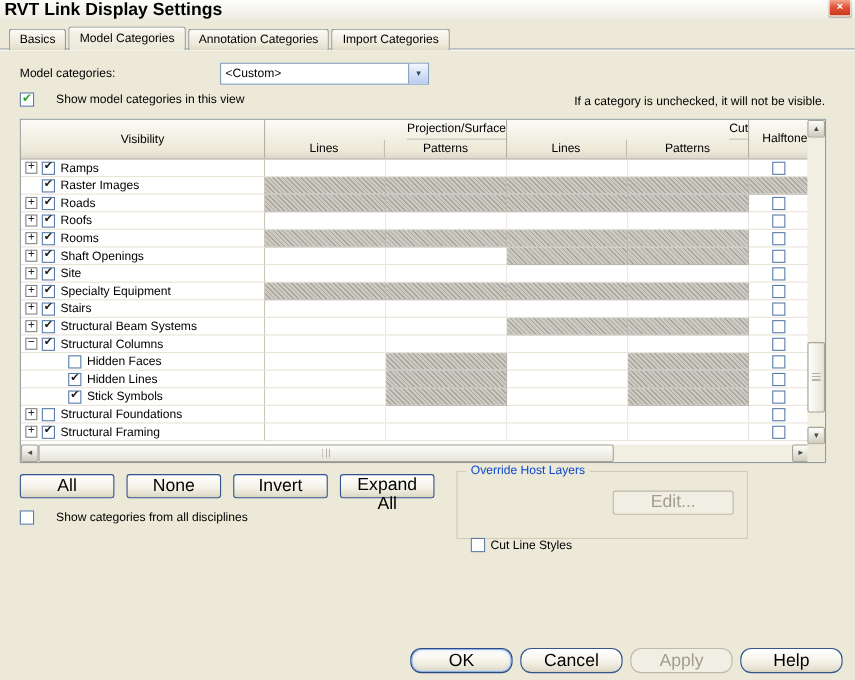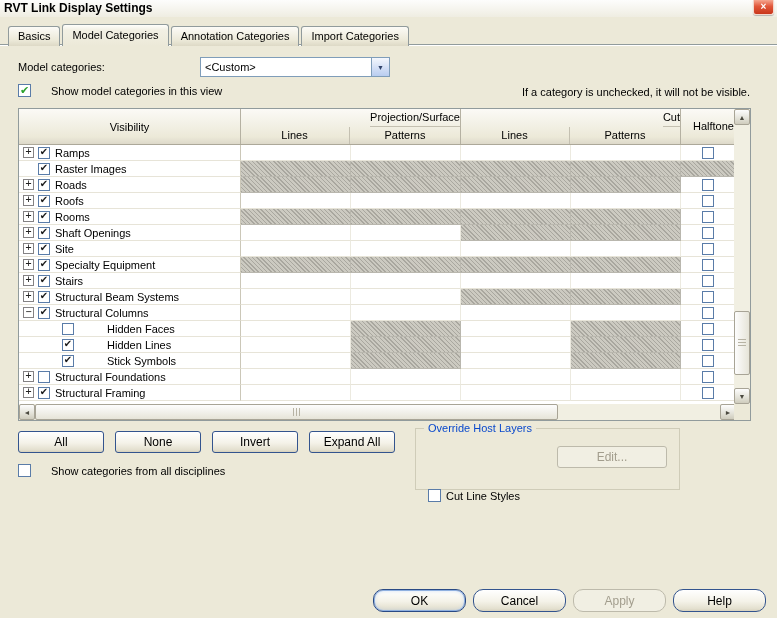--- a/index.html
+++ b/index.html
@@ -4,21 +4,21 @@
 <style>
   html,body{margin:0;padding:0;}
   body{
     width:777px;height:618px;position:relative;overflow:hidden;
     background:#ece9d8;color:#000;
     font-family:"Liberation Sans",sans-serif;font-size:11px;
   }
   
   .titlebar{position:absolute;top:0;left:0;width:777px;height:17px;
     background:linear-gradient(180deg,#fdfdfc,#efede2);}
-  .title{position:absolute;left:4px;top:1px;font-weight:bold;font-size:12px;white-space:nowrap;}
+  .title{position:absolute;left:4px;top:1px;font-weight:bold;font-size:16px;white-space:nowrap;}
   .closebtn{position:absolute;right:3px;top:0;width:19px;height:14px;
     background:linear-gradient(180deg,#f5a68f 0%,#e1573a 45%,#c8361a 100%);
     border:1px solid #f3d7cd;border-top:none;border-radius:0 0 3px 3px;
     color:#fff;font-size:10px;font-weight:bold;text-align:center;line-height:13px;
     box-shadow:0 1px 1px rgba(0,0,0,.25);cursor:default;}
   
   .tabs{position:absolute;left:8px;top:24px;height:21px;display:flex;gap:2px;z-index:3;}
   .tab{height:19px;margin-top:2px;padding:0 9px;line-height:18px;
     background:linear-gradient(180deg,#fcfbf7,#ece9d8 70%,#ddd9c6);
     border:1px solid #919b9c;border-bottom:none;border-radius:3px 3px 0 0;white-space:nowrap;}
@@ -54,21 +54,21 @@
   .hgroup{width:220px;display:flex;flex-direction:column;border-right:1px solid #b5b1a2;box-sizing:border-box;align-items:flex-end;}
   .htop{height:18px;line-height:17px;text-align:center;border-bottom:1px solid #c4c0b1;box-sizing:border-box;}
   .hsub{display:flex;flex:1;}
   .hsubcell{width:110px;text-align:center;line-height:16px;box-sizing:border-box;}
   .hsubcell:first-child{border-right:1px solid #c4c0b1;}
   .hhalf{width:55px;line-height:34px;padding-left:12px;box-sizing:border-box;overflow:hidden;white-space:nowrap;}
   .tbody{width:717px;height:259px;overflow:hidden;}
   .trow{display:flex;height:16px;}
   .cell{box-sizing:border-box;border-right:1px solid #eceae0;border-bottom:1px solid #e7e4d8;}
   .vis{width:222px;display:flex;align-items:center;padding-left:4px;border-right:1px solid #cbc7b8;overflow:hidden;}
-  .vis.child{padding-left:43px;gap:28px;}
+  .vis.child{padding-left:43px;}
   .vis .cb{width:12px;height:12px;margin-right:5px;}
   .vis .cb.checked::after{font-size:10px;}
   .colc{width:110px;}
   .halfc{width:55px;display:flex;align-items:center;justify-content:center;}
   .halfc .cb{width:12px;height:12px;}
   .expander{width:11px;height:11px;box-sizing:border-box;border:1px solid #848284;background:#fff;
     font-size:10px;line-height:8px;text-align:center;margin-right:4px;flex:0 0 auto;color:#222;
     font-family:"DejaVu Sans Mono",monospace;}
   .exp-spacer{width:15px;flex:0 0 auto;}
   .rowlabel{white-space:nowrap;text-align:right;}
@@ -88,21 +88,21 @@
   .hscroll{position:absolute;left:0;bottom:0;height:16px;width:717px;display:flex;background:#f1efe2;}
   .htrack{flex:1;position:relative;}
   .hthumb{position:absolute;top:0;left:0;height:16px;width:523px;box-sizing:border-box;
     background:linear-gradient(180deg,#fdfdfd,#e6e4d8);border:1px solid #a8a496;border-radius:2px;
     display:flex;align-items:center;justify-content:center;}
   .hgrip{width:8px;height:8px;background:repeating-linear-gradient(90deg,#b7b3a4 0,#b7b3a4 1px,transparent 1px,transparent 3px);}
   .corner{position:absolute;right:0;bottom:0;width:16px;height:16px;background:#ece9d8;}
   
   .xp-btn{height:22px;box-sizing:border-box;border:1px solid #33548e;border-radius:3px;
     background:linear-gradient(180deg,#ffffff,#f4f2e8 55%,#e3dfce 90%,#d6d0bc);
-    font-family:inherit;font-size:12px;color:#000;padding:0 6px;cursor:default;}
+    font-family:inherit;font-size:16px;color:#000;padding:0 6px;cursor:default;}
   .xp-btn.disabled{border-color:#bdbaab;background:#f1efe3;color:#a29d8d;}
   .xp-btn.default{box-shadow:inset 0 0 0 1px #8fb0e0, inset 0 0 4px #bcd1ef;border-color:#2a4a84;}
   .actions{position:absolute;left:18px;top:431px;display:flex;gap:11px;}
   .actions .xp-btn{width:86px;}
   .footer{position:absolute;right:11px;top:589px;display:flex;gap:7px;}
   .footer .xp-btn{width:93px;height:23px;border-radius:10px;}
   
   .groupbox{position:absolute;left:415px;top:428px;width:265px;height:62px;box-sizing:border-box;
     border:1px solid #cfccb8;border-radius:0;}
   .group-title{position:absolute;top:-7px;left:8px;background:#ece9d8;padding:0 4px;color:#0a49cc;white-space:nowrap;}

